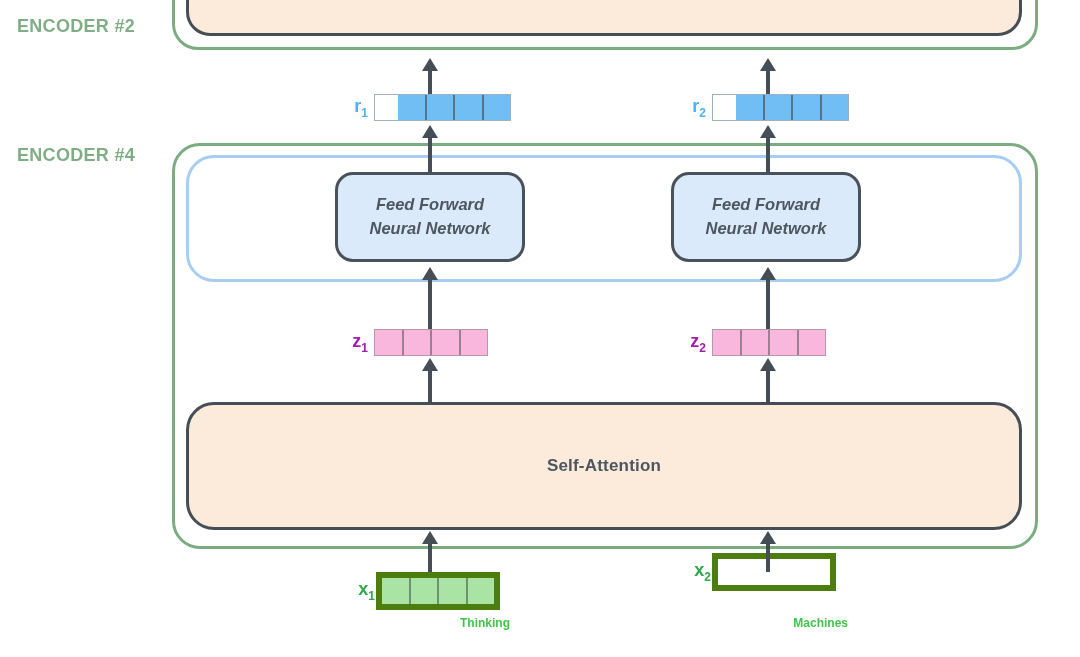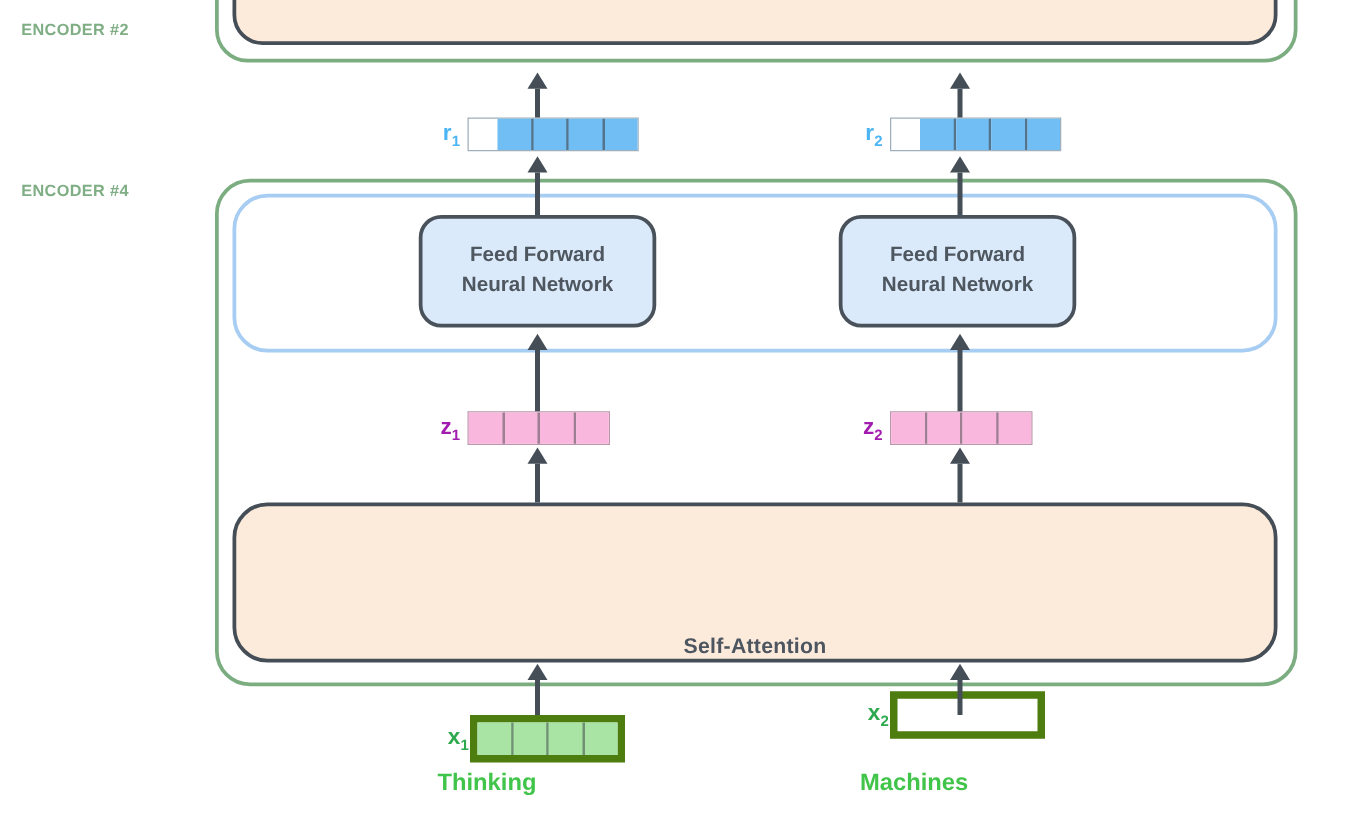--- a/index.html
+++ b/index.html
@@ -15,44 +15,44 @@
   }
   .enc2-outline{left:172px;top:-30px;width:860px;height:74px;border-radius:26px;}
   .enc1-outline{left:172px;top:143px;width:860px;height:400px;border-radius:28px;}
 
   
   .attn-box{
     position:absolute;background:#fcebda;border:3.5px solid #454e57;z-index:2;
   }
   .enc2-attn{left:186px;top:-40px;width:830px;height:70px;border-radius:24px;}
   .enc1-attn{left:186px;top:402px;width:830px;height:122px;border-radius:28px;
-    display:flex;align-items:flex-end;justify-content:center;}
+    display:flex;align-items:center;justify-content:center;}
   .attn-text{
     color:#4d5560;font-size:17px;font-weight:600;letter-spacing:.2px;
   }
 
   
   .ffnn-layer{
     position:absolute;left:186px;top:155px;width:830px;height:121px;
     border:3px solid #a7cdf3;border-radius:28px;background:#ffffff;z-index:1;
   }
 
   
   .ffnn-box{
     position:absolute;width:184px;height:84px;border-radius:18px;
     background:#dbeafa;border:3px solid #49525b;z-index:3;
     display:flex;flex-direction:column;align-items:center;justify-content:center;
-    color:#4e5760;font-size:16.5px;font-weight:600;line-height:1.45;
+    color:#4e5760;font-size:16.5px;font-weight:600;line-height:1.45;font-style:italic;
   }
   .ffnn-1{left:335px;top:172px;}
   .ffnn-2{left:671px;top:172px;}
 
   
   .enc-label{
-    position:absolute;left:17px;color:#7fae85;font-size:13px;font-weight:700;
+    position:absolute;left:17px;color:#7fae85;font-size:18px;font-weight:700;
     letter-spacing:.3px;z-index:4;
   }
   .enc2-label{top:16px;}
   .enc1-label{top:145px;}
 
   
   .vec{
     position:absolute;width:112px;height:25px;display:flex;z-index:4;
   }
   .vec .cell{flex:1 1 0;}
@@ -70,22 +70,22 @@
     position:absolute;right:100%;margin-right:7px;top:50%;transform:translateY(-50%);
     font-size:18px;font-weight:700;line-height:1;white-space:nowrap;
   }
   .vlabel sub{font-size:12px;font-weight:700;}
   .lab-blue{color:#4ab5f2;}
   .lab-pink{color:#a21caf;}
   .lab-green{color:#2ea94d;}
 
   
   .word{
-    position:absolute;top:616px;width:160px;text-align:left;
-    color:#41c44a;font-size:19px;font-weight:700;z-index:4;
+    position:absolute;top:616px;width:160px;text-align:right;
+    color:#41c44a;font-size:12px;font-weight:700;z-index:4;
   }
   .word-1{left:350px;}
   .word-2{left:688px;}
 
   
   .arrow{
     position:absolute;width:4px;background:#454e57;z-index:6;
   }
   .arrow::before{
     content:"";position:absolute;top:-13px;left:-6.5px;

